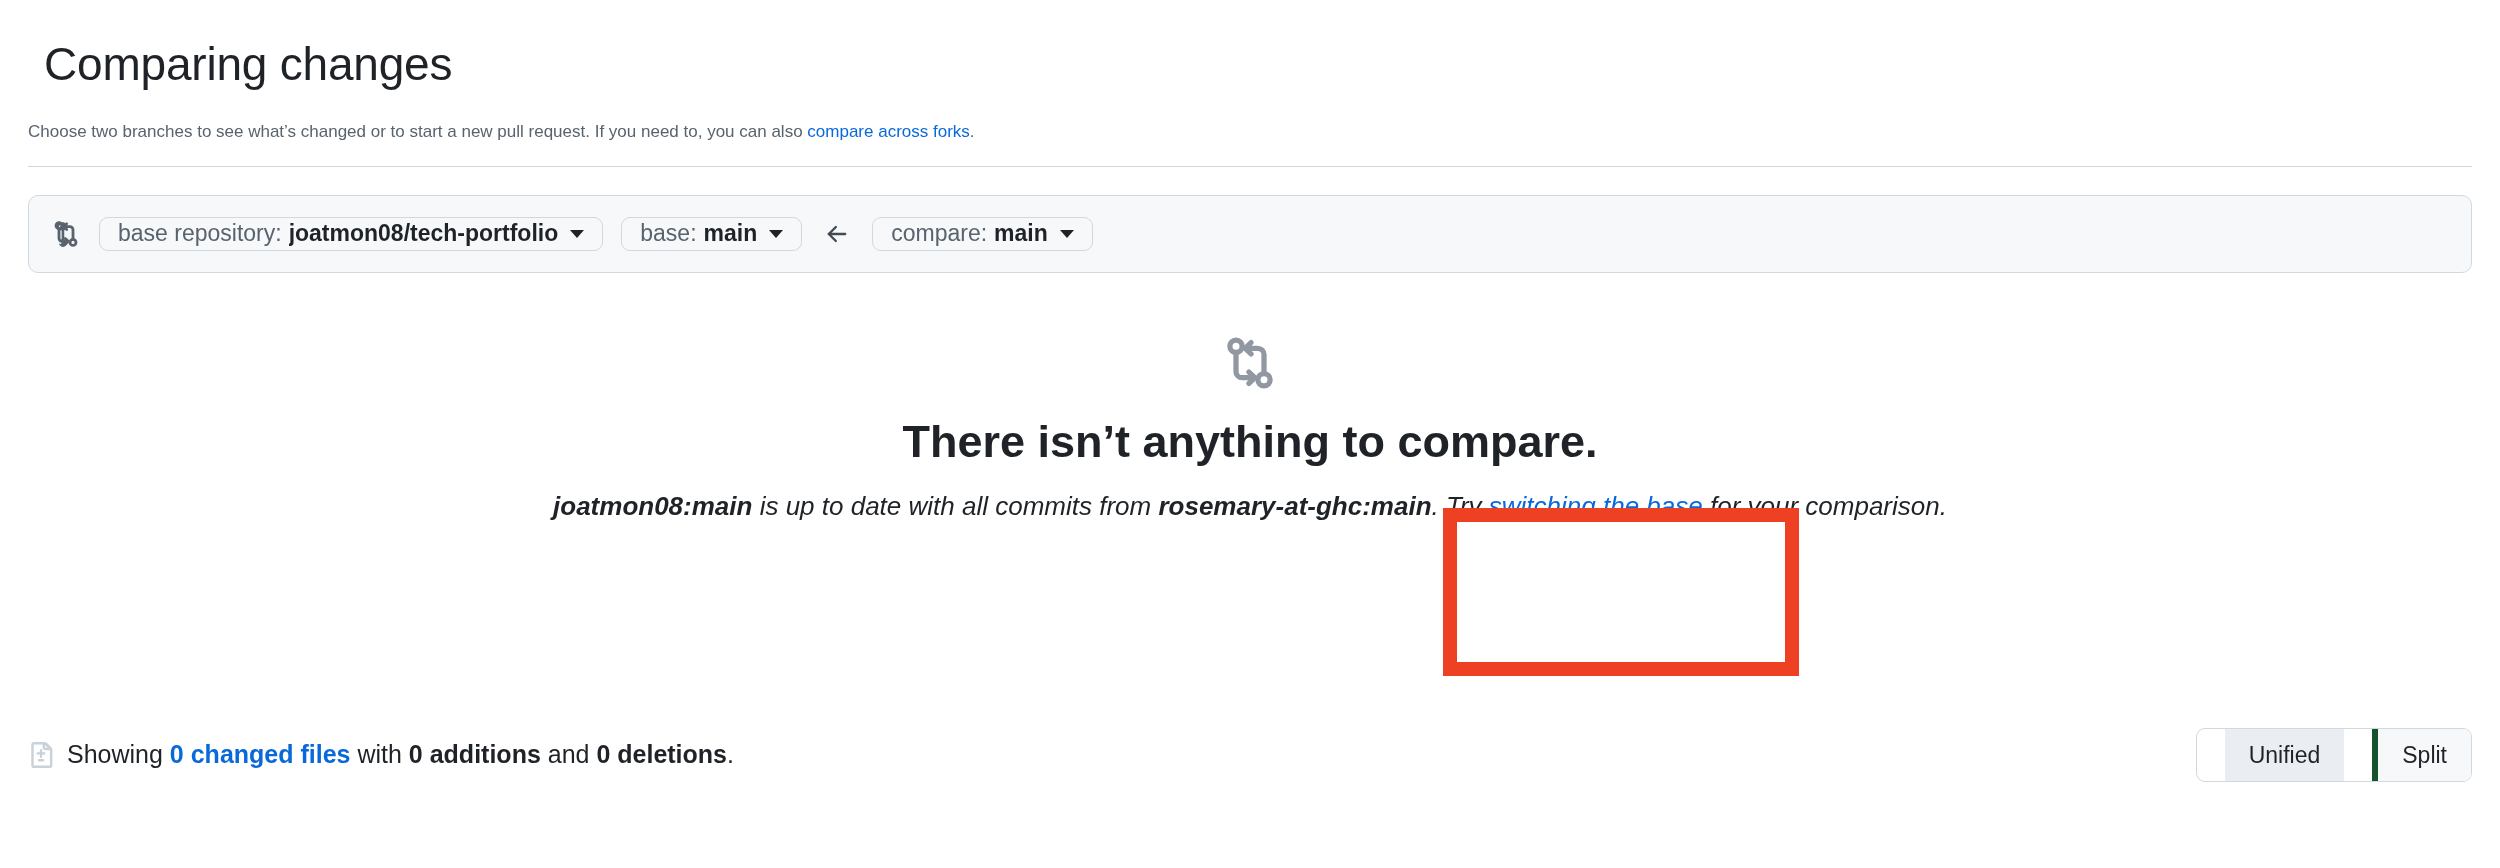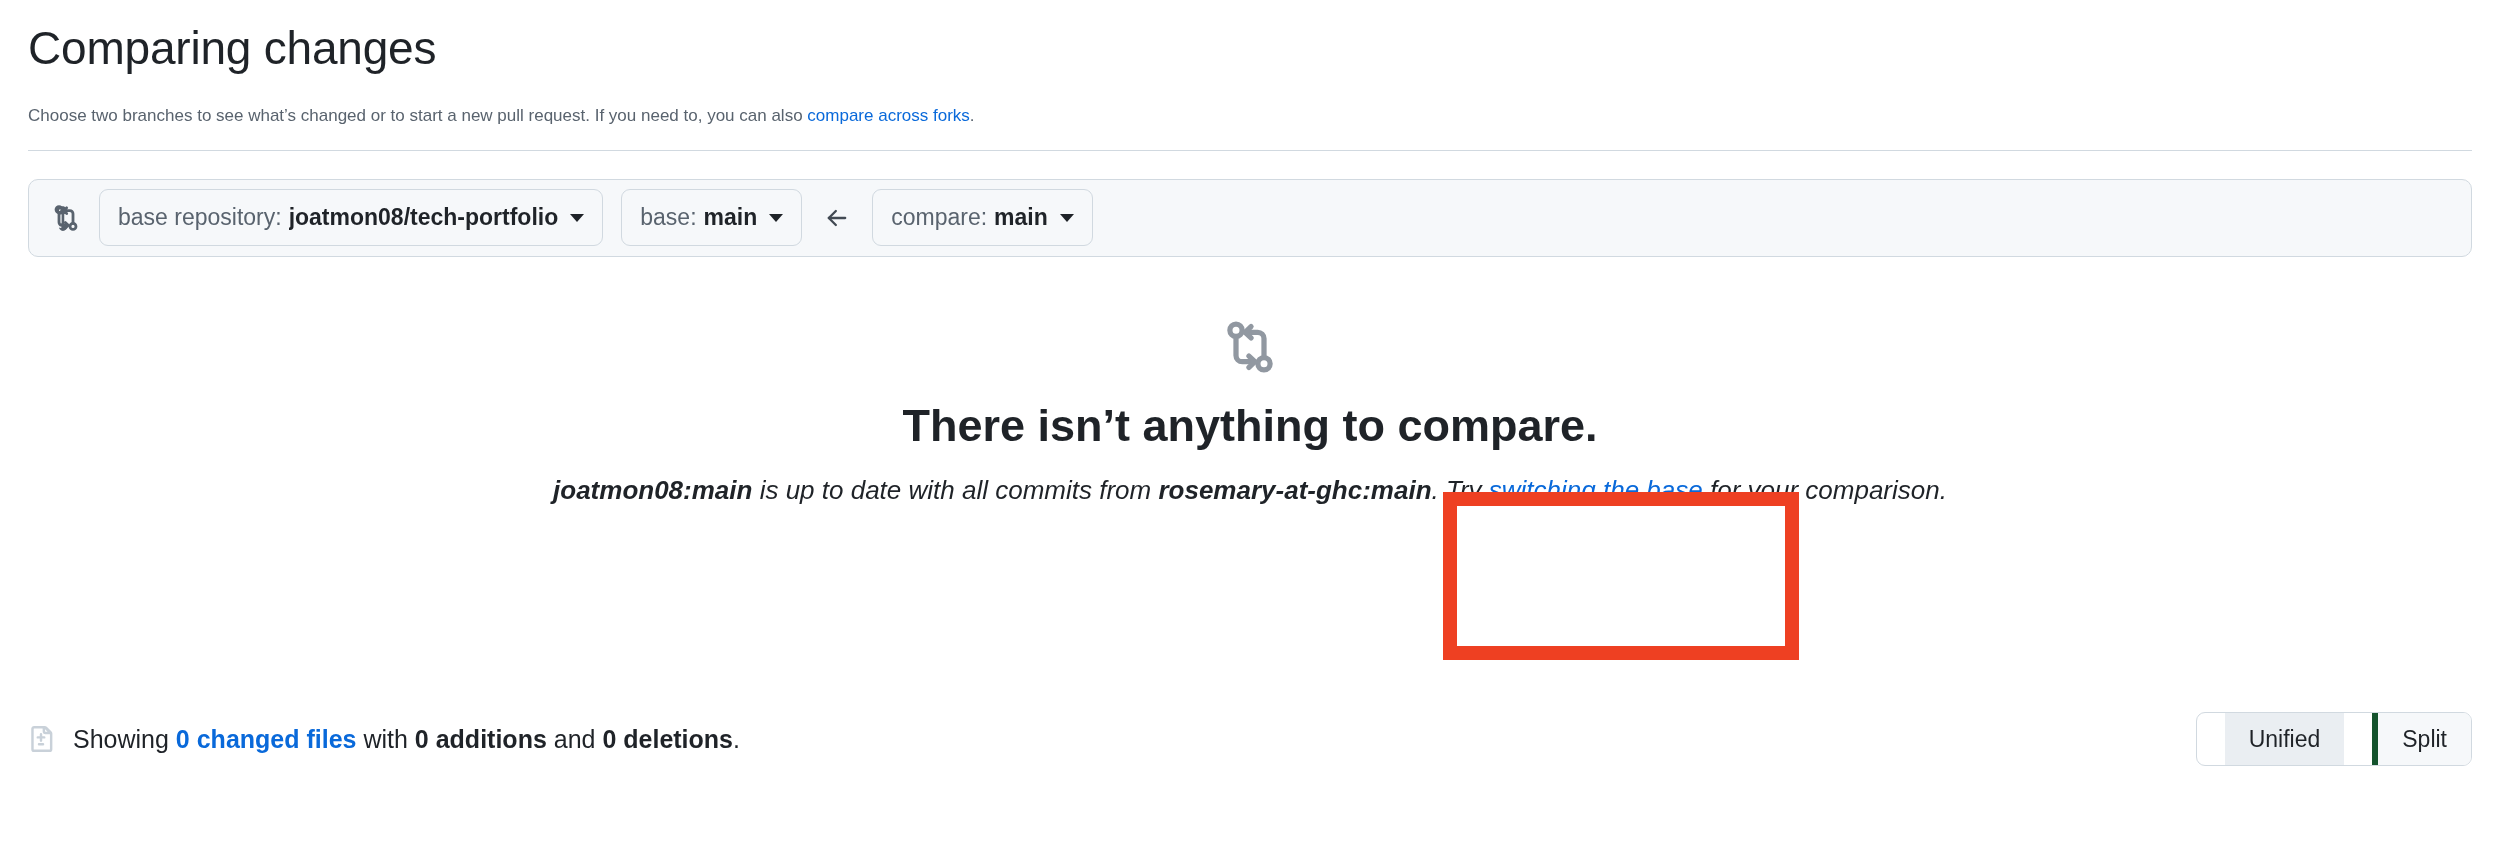--- a/index.html
+++ b/index.html
@@ -23,21 +23,21 @@
     box-sizing: border-box;
     padding: 0 28px;
   }
 
   
   .page-title {
     font-size: 46px;
     font-weight: 400;
     line-height: 1.15;
     color: #1f2328;
-    margin: 0;
+    margin: 16px;
     padding-top: 22px;
     letter-spacing: -0.2px;
   }
 
   .subtitle {
     font-size: 17px;
     line-height: 1.4;
     color: #59636e;
     margin-top: 29px;
   }
@@ -73,21 +73,21 @@
     display: flex;
     align-items: center;
     justify-content: center;
     flex: 0 0 auto;
   }
 
   .select-btn {
     background: #f6f8fa;
     border: 1px solid #d1d9e0;
     border-radius: 9px;
-    height: 57px;
+    height: 34px;
     display: flex;
     align-items: center;
     padding: 0 18px;
     font-size: 23px;
     color: #1f2328;
     box-sizing: border-box;
     white-space: nowrap;
     cursor: pointer;
     max-width: 640px;
   }
@@ -157,22 +157,21 @@
     position: absolute;
     left: 28px;
     right: 28px;
     top: 712px;
     display: flex;
     align-items: center;
     justify-content: space-between;
   }
   .toolbar-left {
     display: flex;
-    align-items: center;
-    gap: 19px;
+    gap: 13px;
   }
   .diff-icon {
     width: 26px;
     height: 30px;
     color: #c9d1d9;
     display: flex;
     align-items: center;
   }
   .toolbar-text {
     font-size: 25px;

